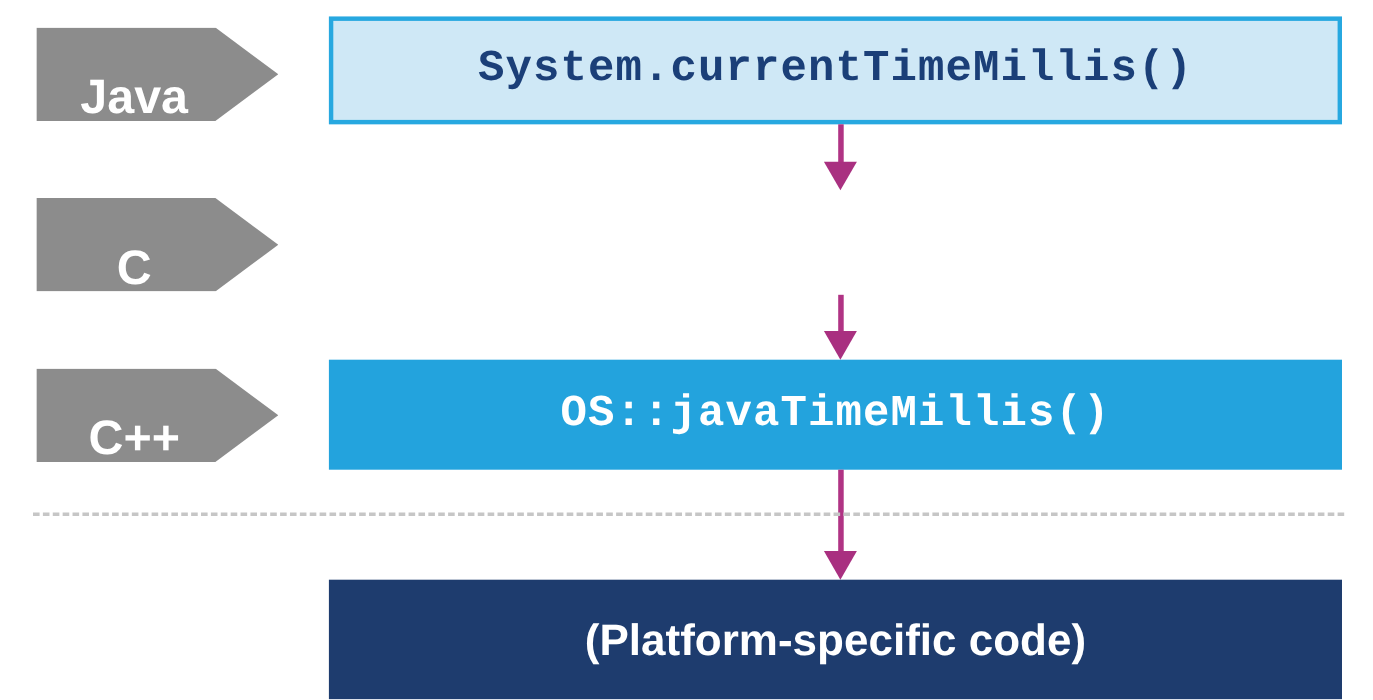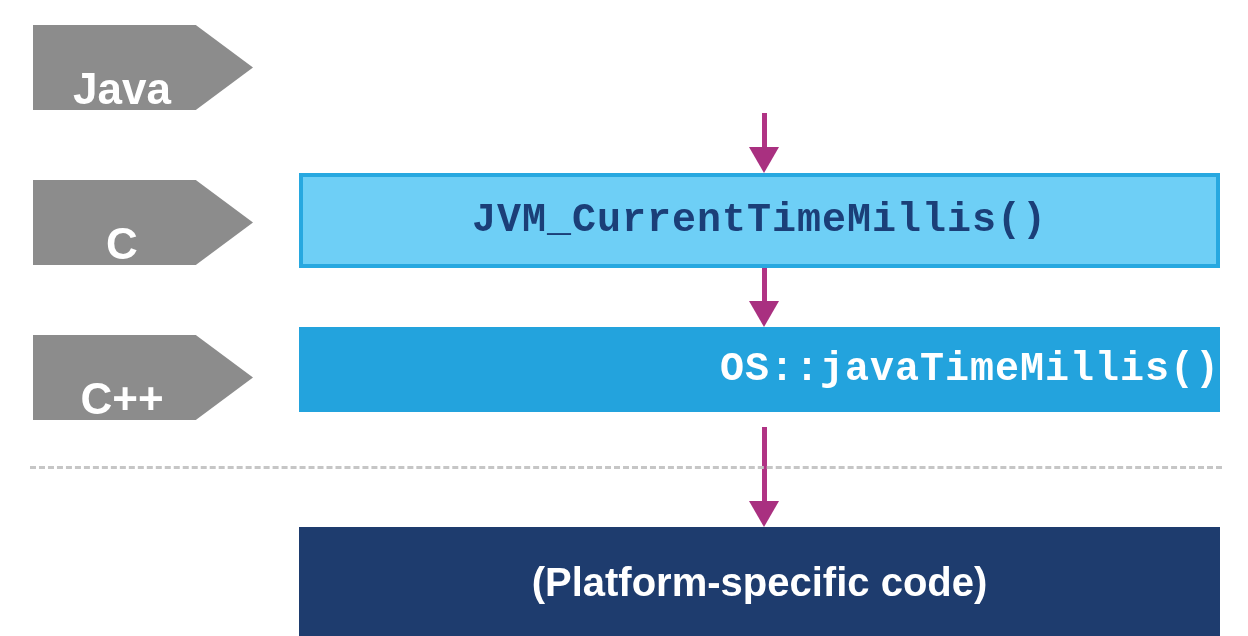--- a/index.html
+++ b/index.html
@@ -74,24 +74,23 @@
   #box-c {
     top: 173px;
     height: 95px;
     background: #6ecff6;
     border: 4px solid #27a8e0;
   }
   #box-c .box-text { color: #1b3f78; }
 
   #box-cpp {
     top: 327px;
-    height: 85px;
+    height: 100px;
     background: #23a3dd;
     border: none;
-    justify-content: flex-end;
   }
   #box-cpp .box-text { color: #ffffff; }
 
   #box-platform {
     top: 527px;
     height: 109px;
     background: #1e3c6e;
     border: none;
   }
   #box-platform .box-text {
@@ -155,22 +154,22 @@
   <div class="lang-chevron" id="chev-java">
     <span class="lang-label">Java</span>
   </div>
   <div class="lang-chevron" id="chev-c">
     <span class="lang-label">C</span>
   </div>
   <div class="lang-chevron" id="chev-cpp">
     <span class="lang-label">C++</span>
   </div>
 
-  <div class="stack-box" id="box-c">
-    <span class="box-text">JVM_CurrentTimeMillis()</span>
+  <div class="stack-box" id="box-java">
+    <span class="box-text">System.currentTimeMillis()</span>
   </div>
   <div class="stack-box" id="box-cpp">
     <span class="box-text">OS::javaTimeMillis()</span>
   </div>
 
   <div class="flow-arrow" id="arrow-1">
     <div class="shaft"></div>
     <div class="head"></div>
   </div>
   <div class="flow-arrow" id="arrow-2">

